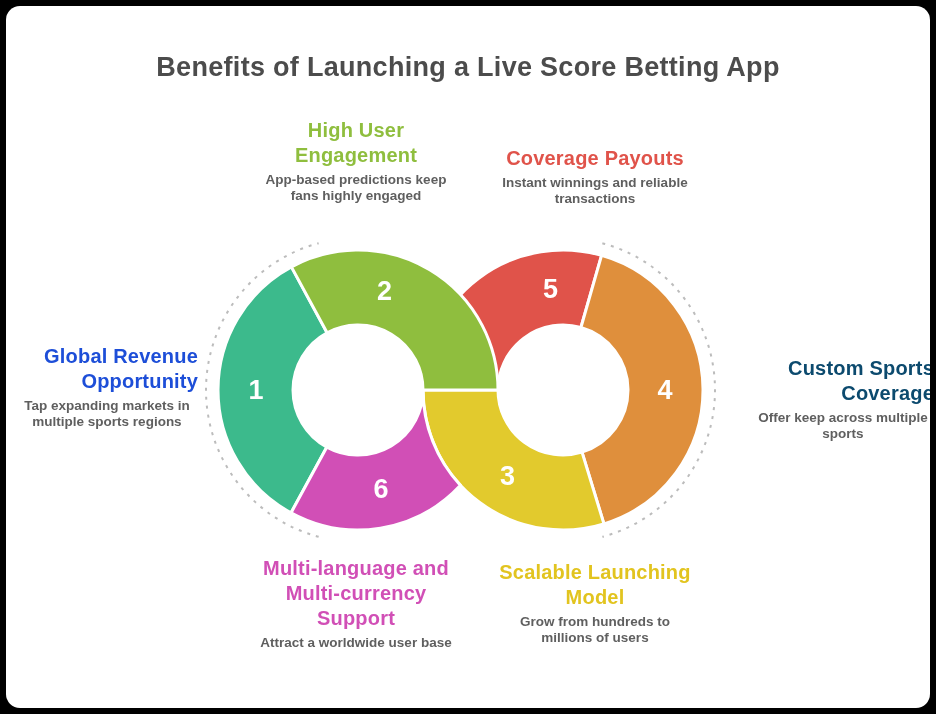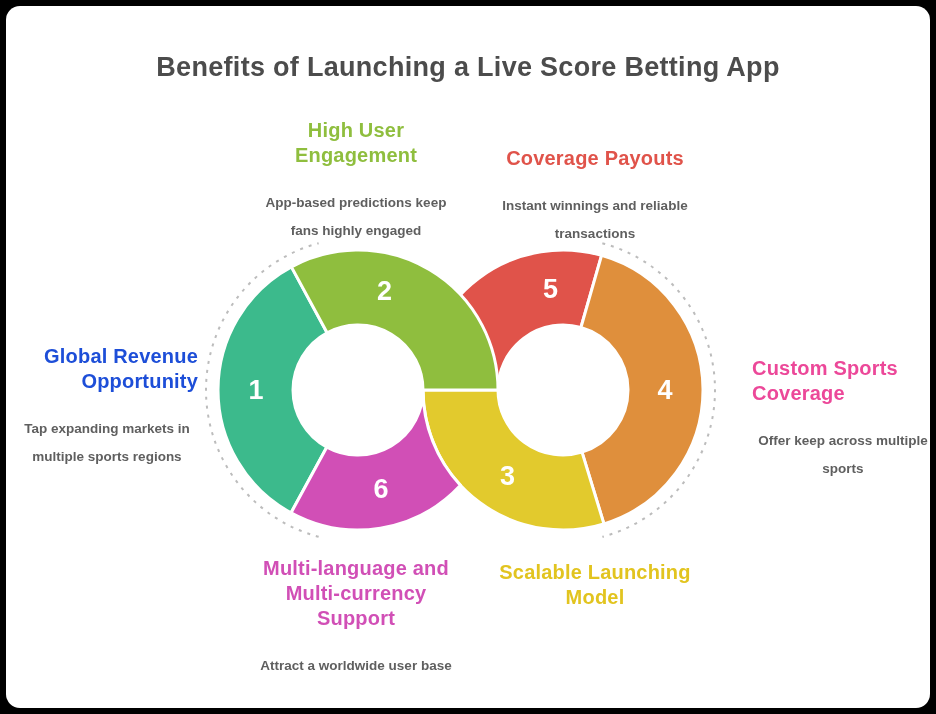--- a/index.html
+++ b/index.html
@@ -17,21 +17,21 @@
     text-align:center;font-size:27px;font-weight:bold;
     color:#4c4c4c;letter-spacing:.3px;
   }
   .donut-svg{position:absolute;left:0;top:0;}
   .callout{position:absolute;}
   .co-heading{
     font-size:20px;font-weight:bold;line-height:25px;
     white-space:pre-line;letter-spacing:.2px;
   }
   .co-desc{
-    margin-top:21px;font-size:13.5px;font-weight:bold;line-height:28px;
+    margin-top:4px;font-size:13.5px;font-weight:bold;line-height:16px;
     color:#5f5f5f;white-space:pre-line;text-align:center;
   }
   .c-engagement{left:225px;top:112px;width:250px;text-align:center;}
   .c-payouts{left:463px;top:140px;width:252px;text-align:center;}
   .c-revenue{left:10px;top:338px;width:182px;text-align:right;}
   .c-coverage{left:746px;top:350px;width:182px;text-align:left;}
   .c-language{left:225px;top:550px;width:250px;text-align:center;}
   .c-scalable{left:463px;top:554px;width:252px;text-align:center;}
   svg text.seg-num{
     font-family:"Liberation Sans", sans-serif;
@@ -76,31 +76,33 @@
   </div>
 
   <div class="callout c-revenue">
     <div class="co-heading" style="color: #1d4ed8;">Global Revenue
 Opportunity</div>
     <div class="co-desc">Tap expanding markets in
 multiple sports regions</div>
   </div>
 
   <div class="callout c-coverage">
-    <div class="co-heading" style="color: #ec4899;">Custom Sports
+    <div class="co-heading" style="color: #0c4a6e; text-align: right;">Custom Sports
 Coverage</div>
     <div class="co-desc">Offer keep across multiple
 sports</div>
   </div>
 
   <div class="callout c-language">
     <div class="co-heading" style="color: rgb(209, 79, 182);">Multi-language and
 Multi-currency
 Support</div>
     <div class="co-desc">Attract a worldwide user base</div>
   </div>
 
   <div class="callout c-scalable">
     <div class="co-heading" style="color: rgb(226, 196, 31);">Scalable Launching
 Model</div>
+    <div class="co-desc">Grow from hundreds to
+millions of users</div>
   </div>
 
 </div>
 
 </body></html>

